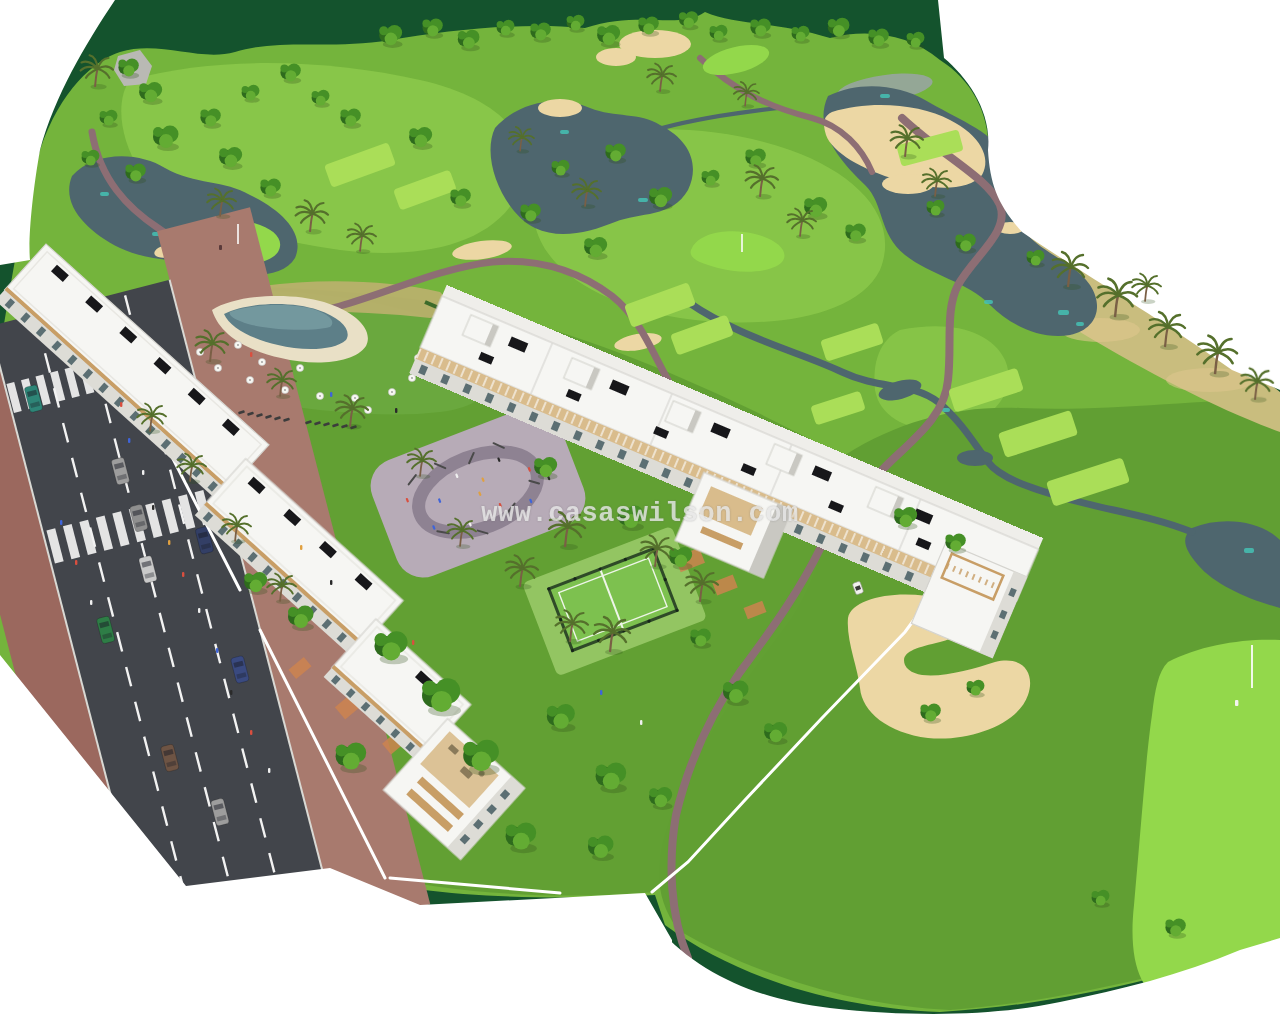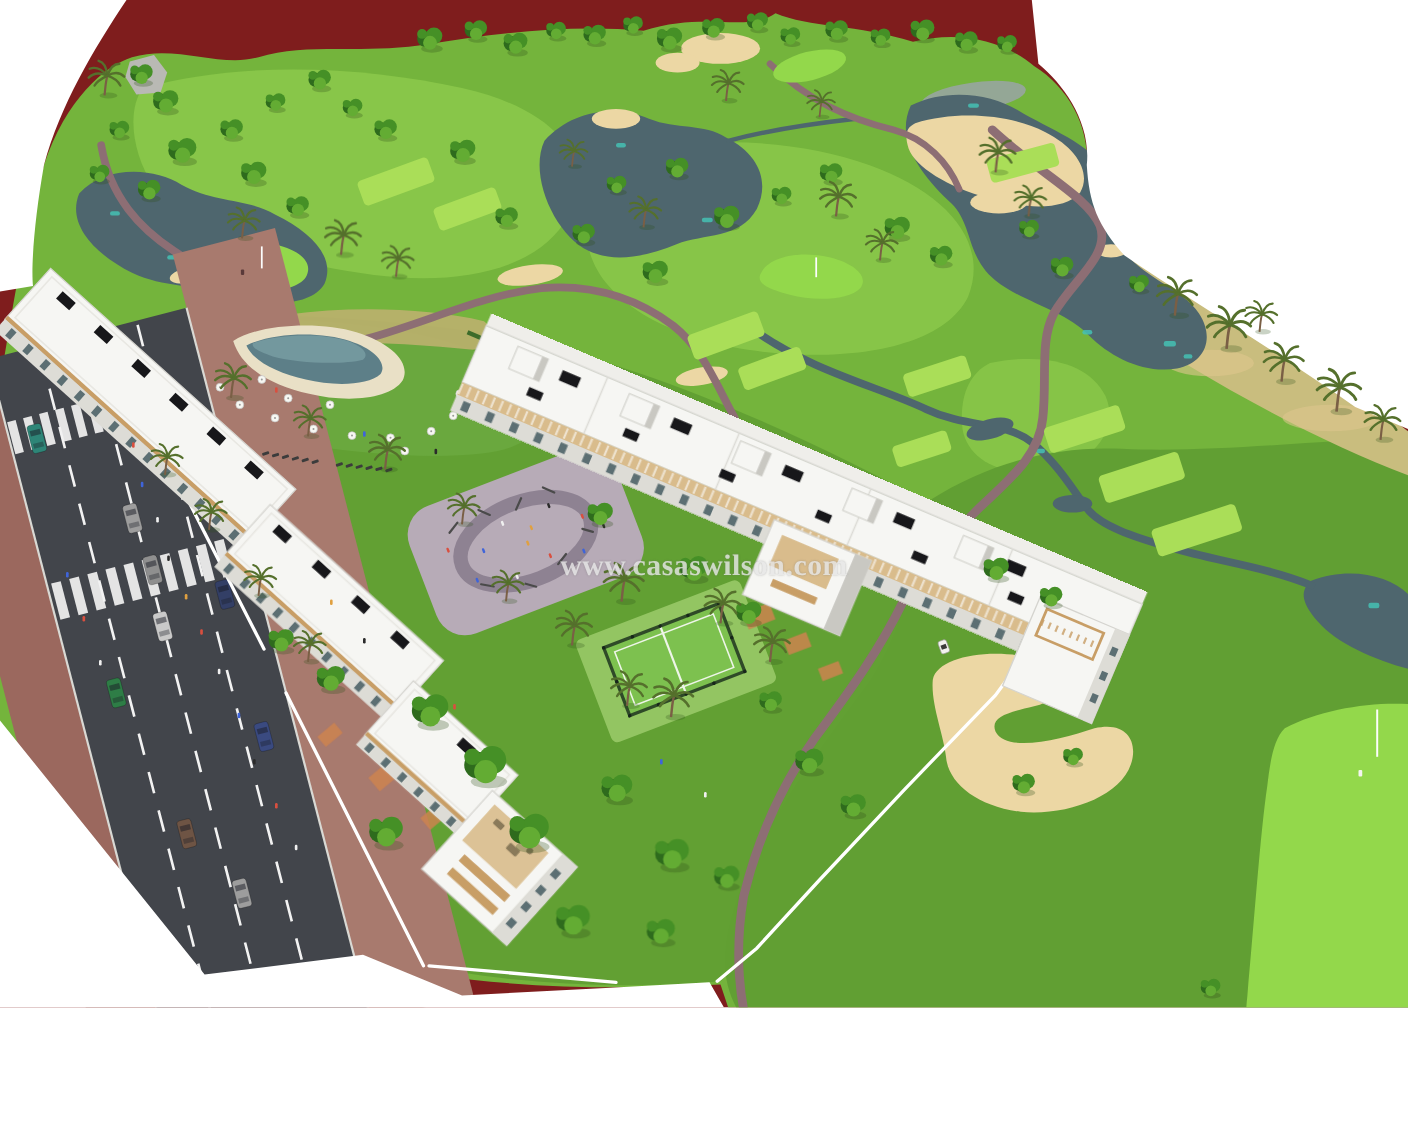--- a/index.html
+++ b/index.html
@@ -7,22 +7,22 @@
     --green1:#93d84b; --teebox:#aade58; --scrub:#c9bd7e; --sand:#ecd7a4; --sand2:#dfc68e;
     --lake:#4e666e; --lake2:#3e545c; --laketeal:#45c1b4; --lakegray:#9aa5a6;
     --path:#8d6e74; --road:#42454b; --roadline:#f2f2f2; --sidewalk:#9b685e; --sidewalk2:#a87a6e;
     --bldg:#f6f6f3; --bldgshade:#dddcd6; --bldgdark:#c9c8c2; --wood:#c89e66; --wood2:#d9bc8c;
     --glass:#5c6f73; --panel:#17171a; --terracotta:#cd8350;
     --plaza:#b7abb7; --plazapath:#8e8292; --pool:#5d7f88; --pooldeck:#e9e0c6;
     --court:#7dc14f; --fence:#2f4a28; --treedark:#2e6b1d; --tree:#459026; --treelight:#63ac33;
     --palmgreen:#55702c; --trunk:#7a5f45; --watermark:#e6e6e6;
   }
   html,body{margin:0;padding:0;background:#fff;}
-  #stage{position:relative;width:1280px;height:916px;overflow:hidden;background:#7f1d1d;
-         font-family:Liberation Serif, serif;}
+  #stage{position:relative;width:1280px;height:1024px;overflow:hidden;background:#14532d;
+         font-family:Liberation Mono, monospace;}
   #scene{position:absolute;left:0;top:0;}
   #watermark{
     position:absolute; left:640px; top:514px; transform:translate(-50%,-50%);
     font-size:27px; font-weight:600; letter-spacing:.5px; white-space:nowrap;
     color:var(--watermark); opacity:.82; text-shadow:0 0 2px rgba(110,110,110,.55);
     user-select:none;
   }
 </style>
 </head>
 <body>

